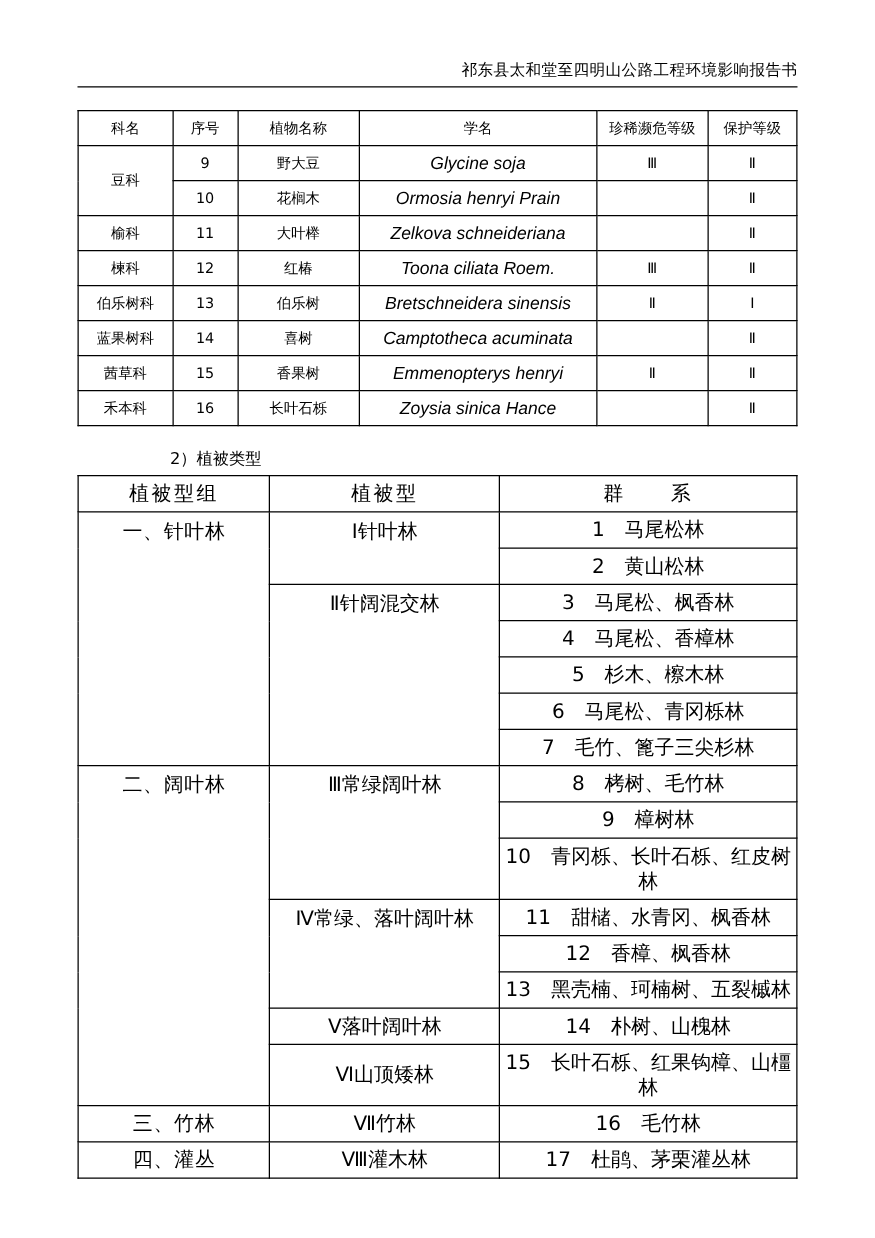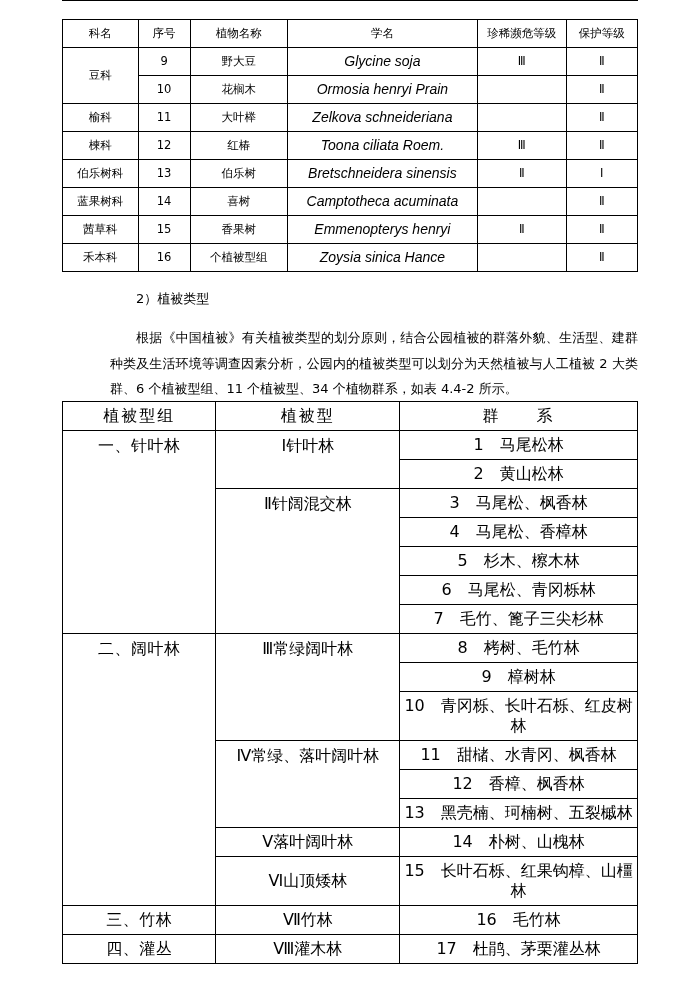--- a/index.html
+++ b/index.html
@@ -82,20 +82,23 @@
     width: 700px;
     text-align: center;
     font-size: 12px;
   }
 </style>
 </head>
 <body>
 
 <div class="page">
 
+  <div class="header">
+    <span>祁东县太和堂至四明山公路工程环境影响报告书</span>
+  </div>
   <div class="header-rule"></div>
 
   <table class="t1">
     <colgroup>
       <col style="width:70px">
       <col style="width:48px">
       <col style="width:90px">
       <col style="width:176px">
       <col style="width:82px">
       <col style="width:66px">
@@ -162,30 +165,29 @@
         <td>茜草科</td>
         <td>15</td>
         <td>香果树</td>
         <td class="latin">Emmenopterys henryi</td>
         <td>Ⅱ</td>
         <td>Ⅱ</td>
       </tr>
       <tr>
         <td>禾本科</td>
         <td>16</td>
-        <td>个植被型组</td>
+        <td>长叶石栎</td>
         <td class="latin">Zoysia sinica Hance</td>
         <td></td>
         <td>Ⅱ</td>
       </tr>
     </tbody>
   </table>
 
   <div class="para para-indent">2）植被类型</div>
-  <div class="para para-indent">根据《中国植被》有关植被类型的划分原则，结合公园植被的群落外貌、生活型、建群种类及生活环境等调查因素分析，公园内的植被类型可以划分为天然植被与人工植被 2 大类群、6 个植被型组、11 个植被型、34 个植物群系，如表 4.4-2 所示。</div>
 
 
   <table class="t2">
     <colgroup>
       <col style="width:142px">
       <col style="width:170px">
       <col style="width:220px">
     </colgroup>
     <thead>
       <tr>

